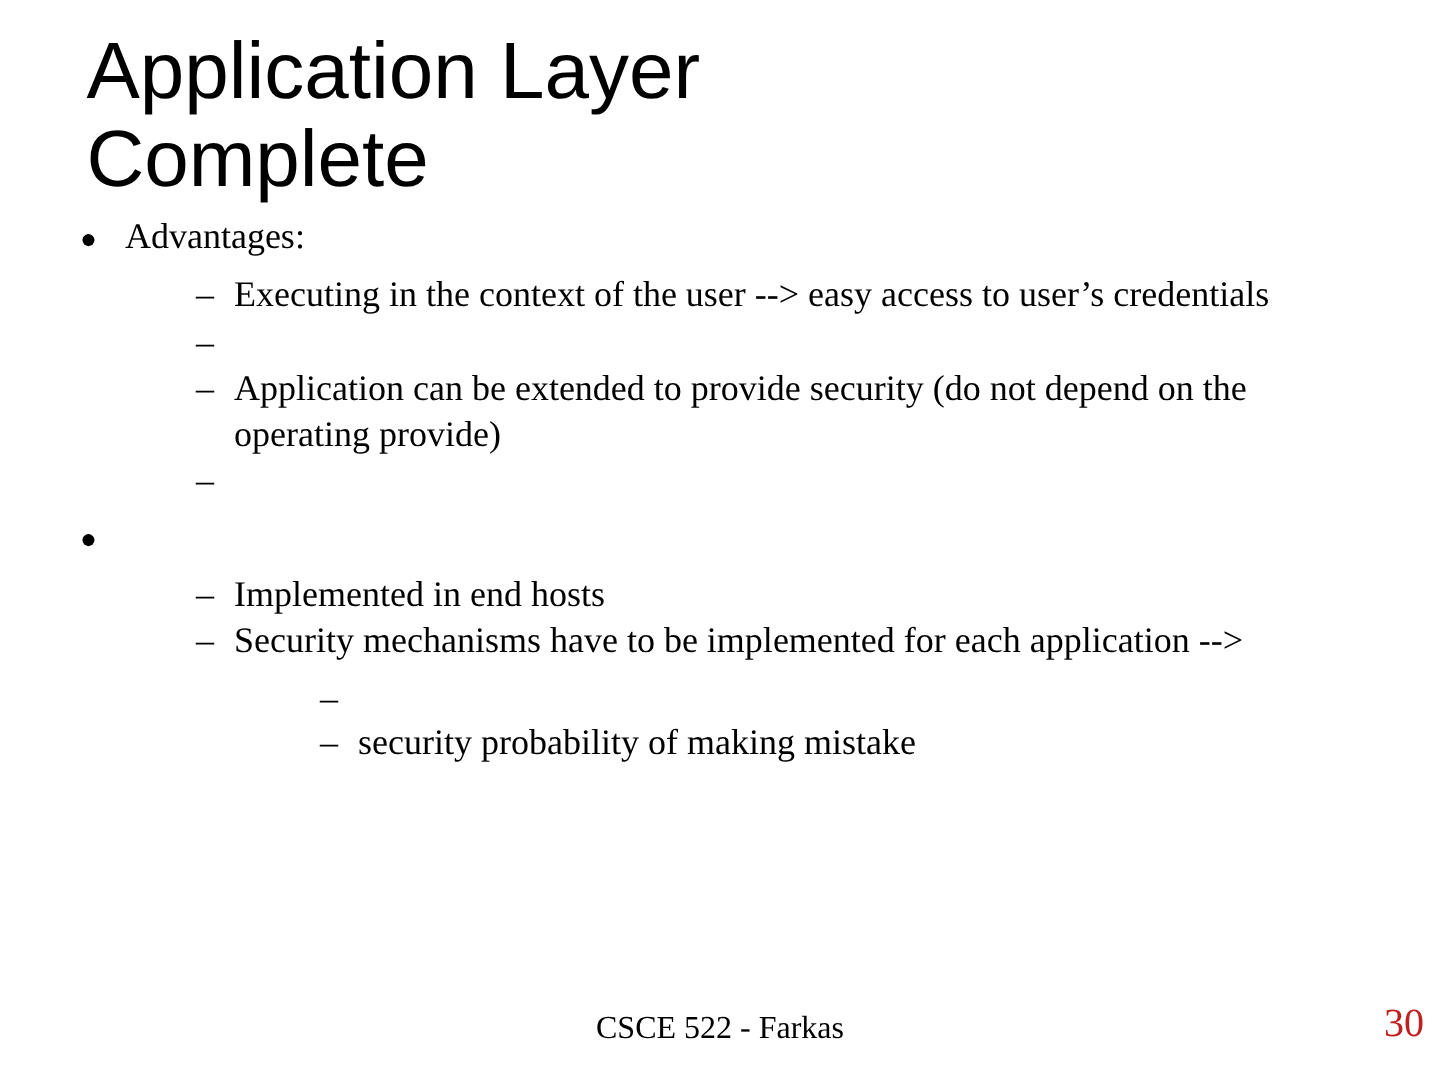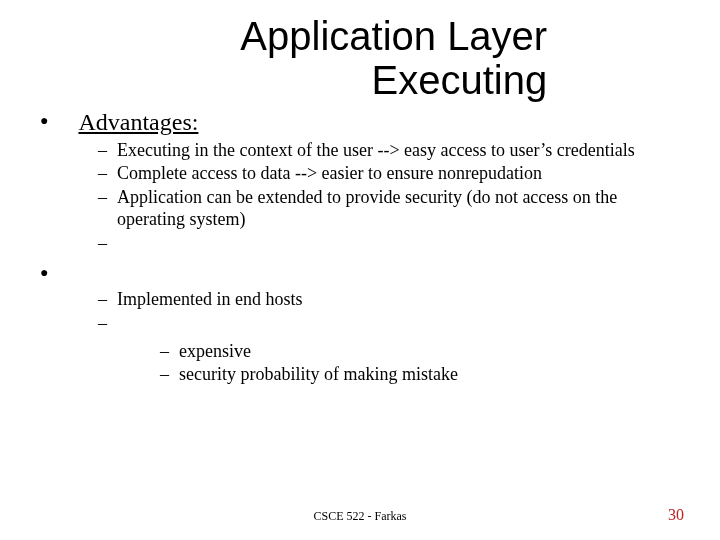--- a/index.html
+++ b/index.html
@@ -9,44 +9,42 @@
     background: #ffffff;
     font-family: "Times New Roman", Times, serif;
     color: #000;
     position: relative;
     overflow: hidden;
   }
   .title {
     font-family: Arial, Helvetica, sans-serif;
     font-size: 40px;
     font-weight: normal;
-    text-align: right;
+    text-align: left;
     line-height: 1.1;
     padding-top: 14px;
     width: 70%;
     margin-left: 6%;
   }
   .content {
     padding: 6px 40px 0 40px;
   }
   .l1 {
     display: flex;
     align-items: flex-start;
     margin-bottom: 2px;
   }
   .l1 .bullet {
     font-size: 14px;
     line-height: 26px;
     margin-right: 14px;
   }
   .l1 .txt {
-    font-size: 24px;
-    text-decoration: underline;
+    font-size: 18px;
     line-height: 1.2;
-    margin-left: 16px;
   }
   .sub {
     padding-left: 58px;
     padding-right: 10px;
     margin-bottom: 6px;
   }
   .l2 {
     display: flex;
     align-items: flex-start;
     font-size: 18px;
@@ -67,78 +65,77 @@
     line-height: 1.25;
   }
   .l3 .dash {
     margin-right: 10px;
   }
   .footer-center {
     position: absolute;
     bottom: 16px;
     width: 100%;
     text-align: center;
-    font-size: 12px;
+    font-size: 16px;
   }
   .footer-right {
     position: absolute;
     bottom: 16px;
-    right: 36px;
-    font-size: 16px;
+    right: 8px;
+    font-size: 20px;
     color: #c02020;
   }
 </style>
 </head>
 <body>
 
 <div class="title">
   <span>Application Layer</span><br>
-  <span>Executing</span>
+  <span>Complete</span>
 </div>
 
 <div class="content">
 
   <div class="l1">
     <span class="bullet">●</span>
     <span class="txt">Advantages:</span>
   </div>
   <div class="sub">
     <div class="l2">
         <span class="dash">–</span>
         <span>Executing in the context of the user --&gt; easy access to user’s credentials</span>
       </div>
     <div class="l2">
         <span class="dash">–</span>
-        <span>Complete access to data --&gt; easier to ensure nonrepudation</span>
       </div>
     <div class="l2">
         <span class="dash">–</span>
-        <span>Application can be extended to provide security (do not access on the operating system)</span>
+        <span>Application can be extended to provide security (do not depend on the operating provide)</span>
       </div>
     <div class="l2">
         <span class="dash">–</span>
       </div>
   </div>
 
   <div class="l1">
     <span class="bullet">●</span>
   </div>
   <div class="sub">
     <div class="l2">
         <span class="dash">–</span>
         <span>Implemented in end hosts</span>
       </div>
     <div class="l2">
         <span class="dash">–</span>
+        <span>Security mechanisms have to be implemented for each application --&gt;</span>
       </div>
   </div>
   <div class="sub2">
     <div class="l3">
         <span class="dash">–</span>
-        <span>expensive</span>
       </div>
     <div class="l3">
         <span class="dash">–</span>
         <span>security probability of making mistake</span>
       </div>
   </div>
 
 </div>
 
 <div class="footer-center">CSCE 522 - Farkas</div>

